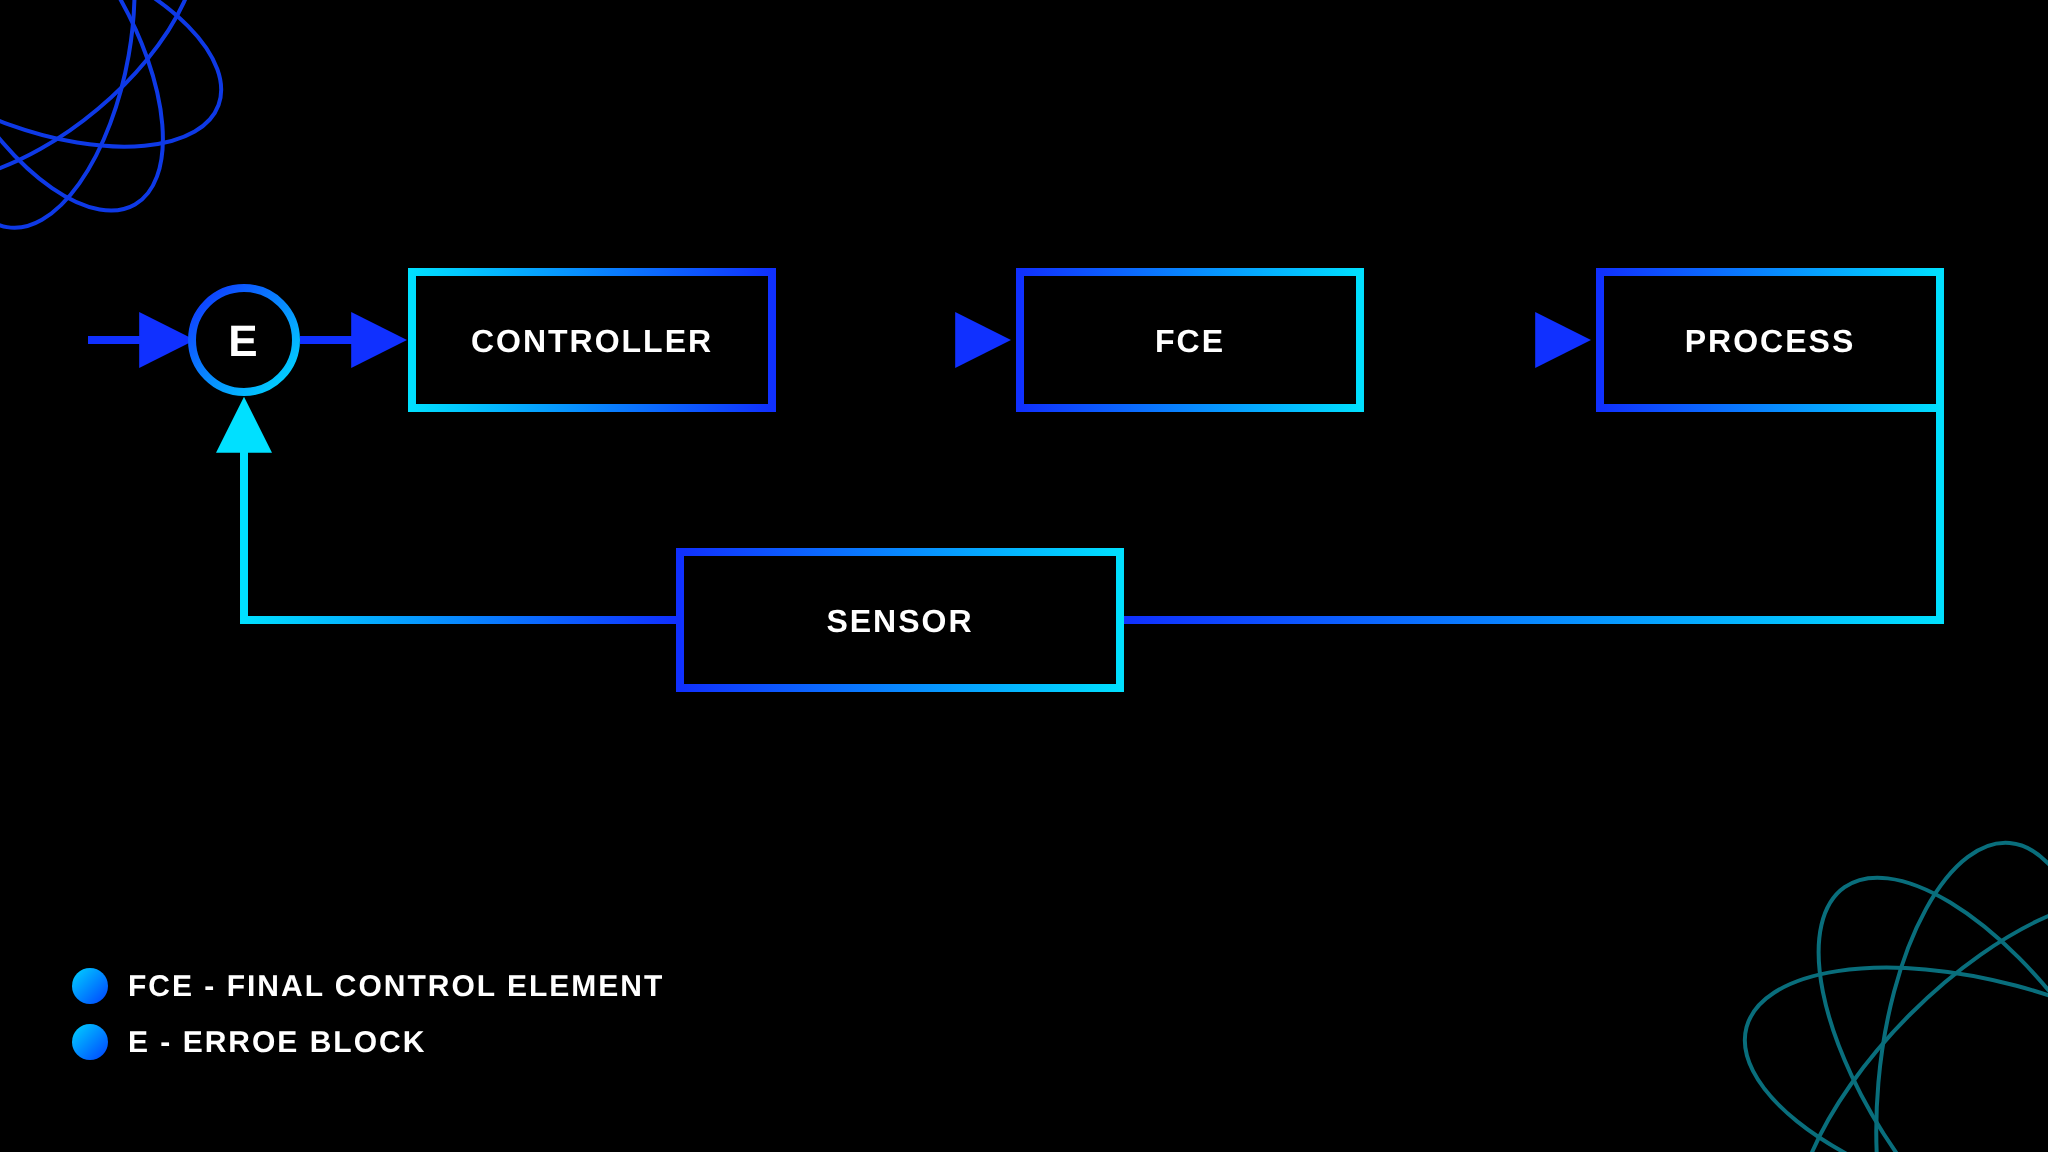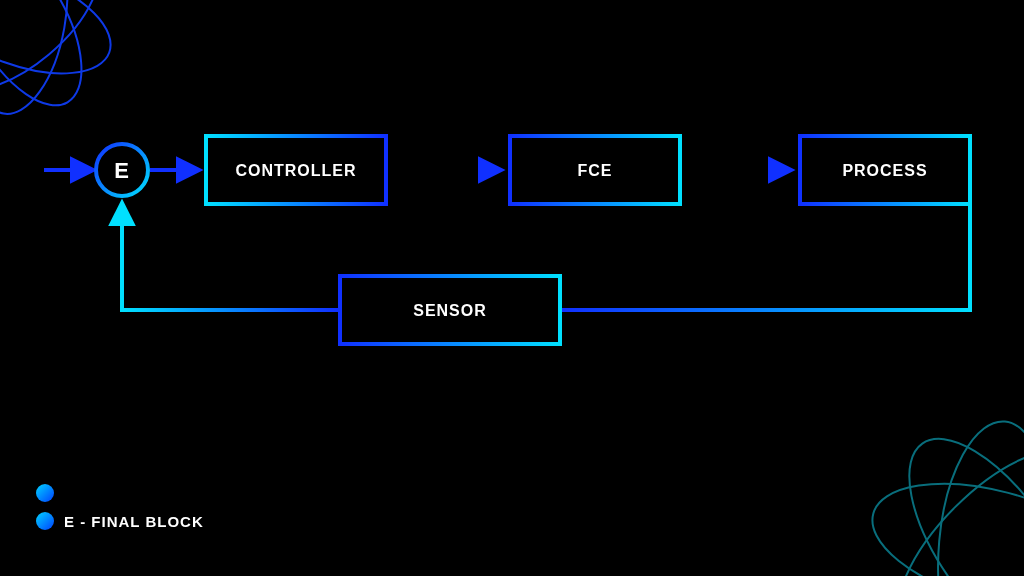--- a/index.html
+++ b/index.html
@@ -131,18 +131,19 @@
   <text class="node-label" x="450" y="312" font-size="16">SENSOR</text>
 
   <path d="M 970 204 L 970 310 L 562 310" fill="none" stroke="url(#gradH2)" stroke-width="4"></path>
 
   <path d="M 338 310 L 122 310 L 122 204" fill="none" stroke="url(#gradH)" stroke-width="4" marker-end="url(#arrowCyan)"></path>
 </svg>
 
 <div class="legend">
   <div class="legend-item">
     <div class="legend-dot"></div>
+    <div class="legend-text">FCE - FINAL CONTROL ELEMENT</div>
   </div>
   <div class="legend-item">
     <div class="legend-dot"></div>
-    <div class="legend-text">E - FINAL BLOCK</div>
+    <div class="legend-text">E - ERROE BLOCK</div>
   </div>
 </div>
 
 </body></html>

